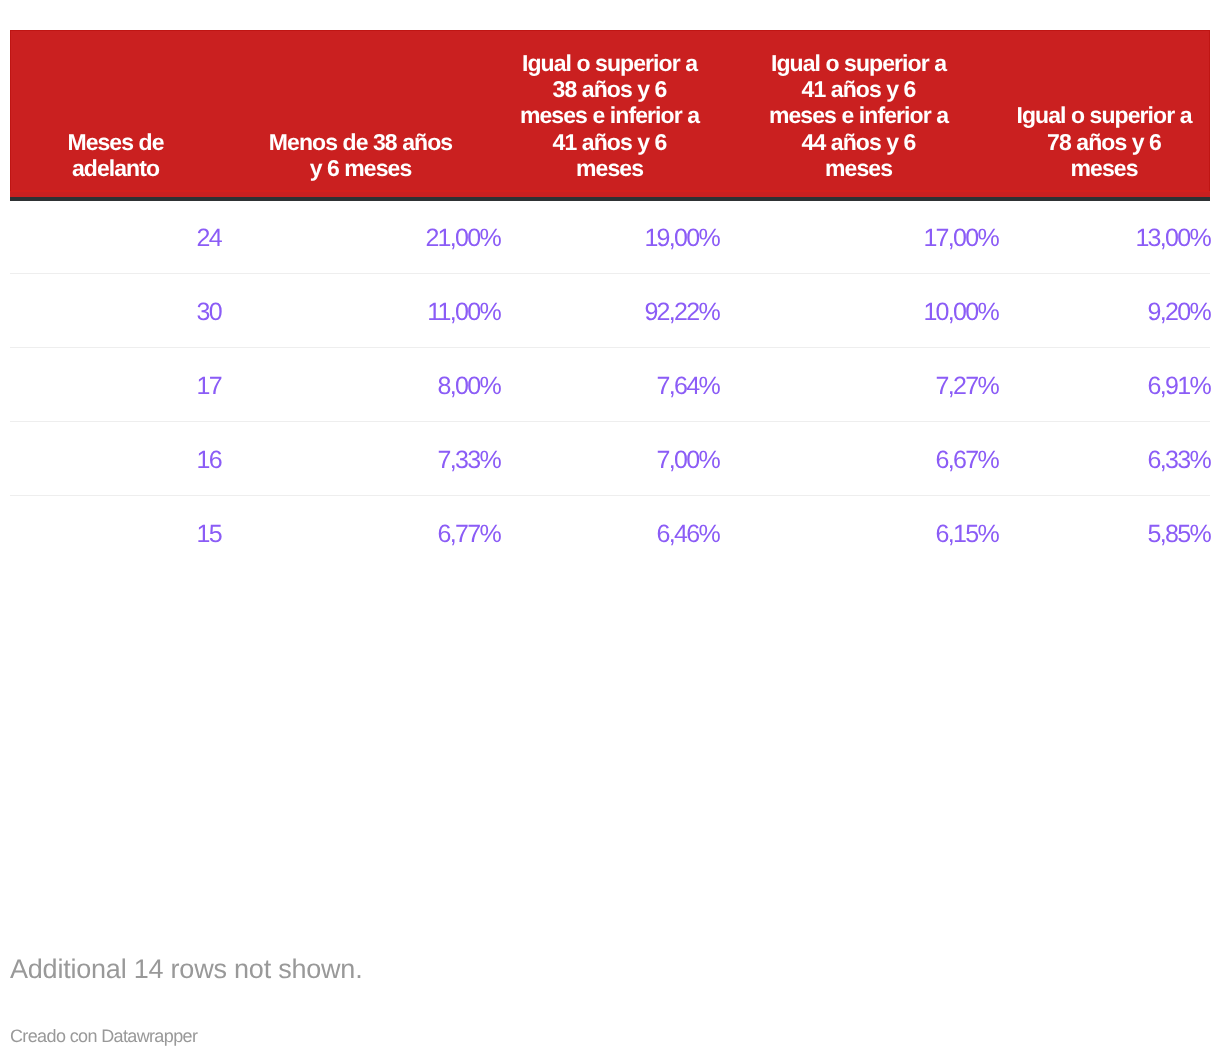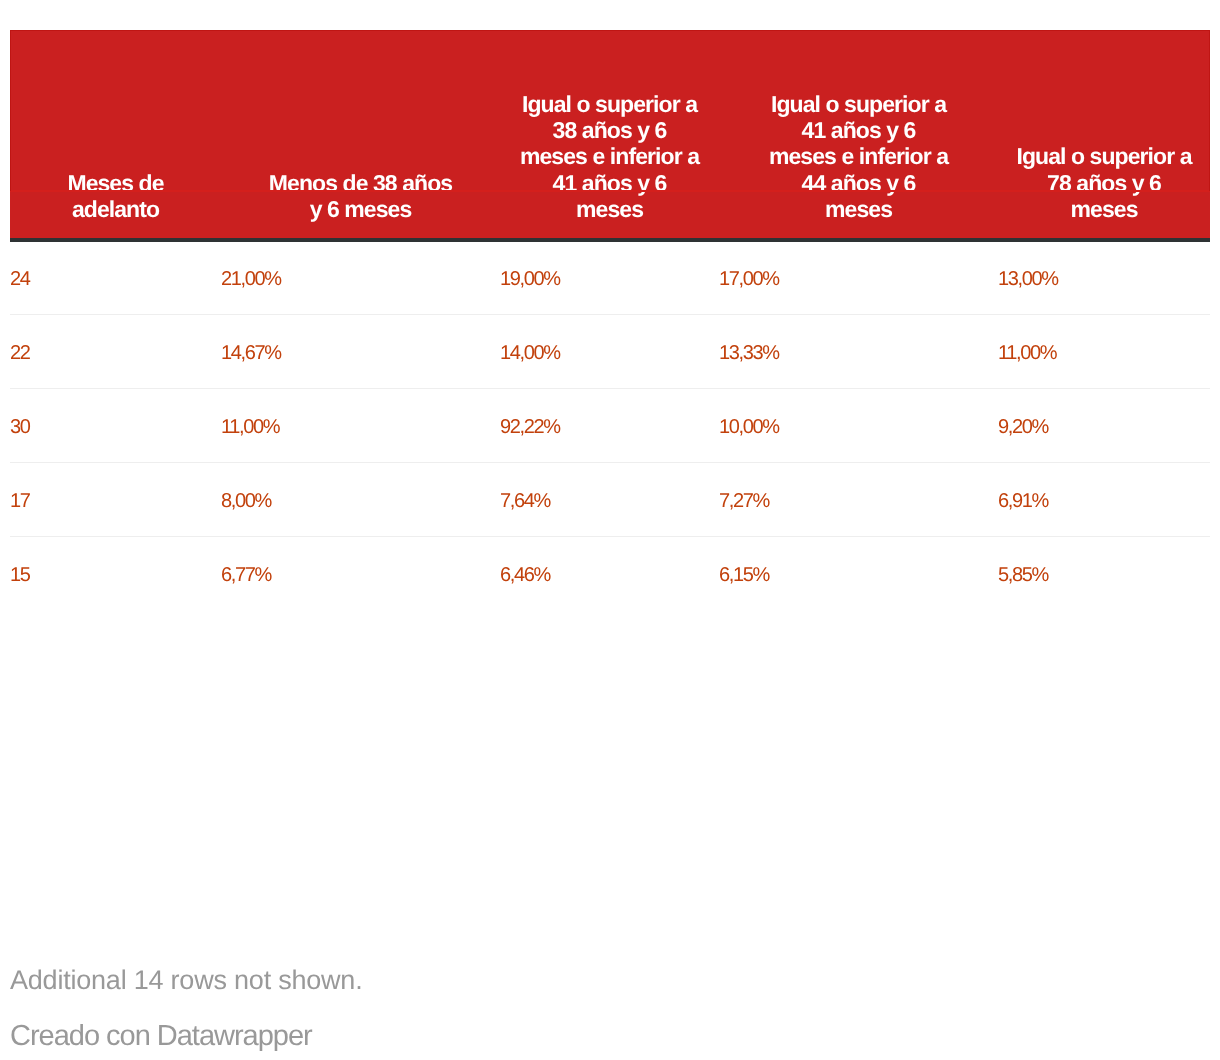--- a/index.html
+++ b/index.html
@@ -15,36 +15,36 @@
   
   .table-wrap{position:absolute;left:10px;top:30px;width:1200px;}
   .header-top-edge{position:absolute;left:0;top:0;width:1198px;height:160px;border:1px solid #bf1513;border-bottom:0;pointer-events:none;z-index:2;}
   table.dw-table,table.dw-body{border-collapse:collapse;border-spacing:0;table-layout:fixed;width:1200px;}
   table.dw-table thead tr{background:#ca2020;}
   table.dw-table thead th.hdr{
     background:#ca2020;color:#ffffff;font-weight:bold;
     font-size:23px;letter-spacing:-0.04em;line-height:26.2px;
     text-align:center;vertical-align:bottom;padding:0;border:0;
   }
-  .th-inner{display:flex;align-items:flex-end;justify-content:center;height:208px;padding-bottom:16px;box-sizing:border-box;}
+  .th-inner{display:flex;align-items:flex-end;justify-content:center;height:167px;padding-bottom:16px;box-sizing:border-box;}
   .th-text{display:block;text-align:center;}
   .header-rule{height:4px;background:#2e3234;width:1200px;}
   .header-edge-glow{position:absolute;left:0;top:160px;width:1200px;height:2px;background:#d41f1c;z-index:1;}
 
   table.dw-body{position:relative;top:-1px;}
   table.dw-body td.cell{
-    font-size:20px;letter-spacing:-0.068em;color:#c2410c;
-    text-align:left;height:69px;padding:4px 0 0;
+    font-size:25px;letter-spacing:-0.068em;color:#8b5cf6;
+    text-align:right;height:69px;padding:4px 0 0;
     border-bottom:1px solid #eeeeee;vertical-align:middle;
   }
   table.dw-body tbody tr.row:last-child td.cell{border-bottom:0;}
 
   
-  .footnote{position:absolute;left:10px;top:954px;font-size:27px;letter-spacing:-0.008em;line-height:30px;color:#999999;white-space:nowrap;margin-top:11px;}
-  .credit{position:absolute;left:10px;top:1022px;font-size:29px;letter-spacing:-0.035em;line-height:28px;color:#999999;white-space:nowrap;}
+  .footnote{position:absolute;left:10px;top:954px;font-size:27px;letter-spacing:-0.008em;line-height:30px;color:#999999;white-space:nowrap;}
+  .credit{position:absolute;left:10px;top:1022px;font-size:18px;letter-spacing:-0.035em;line-height:28px;color:#999999;white-space:nowrap;}
 </style>
 </head>
 <body>
 
 <div class="chart-root">
   <div class="table-wrap">
     <div class="header-top-edge"></div>
     <div class="header-edge-glow"></div>
     <table class="dw-table">
       <colgroup>
@@ -95,39 +95,39 @@
       </colgroup>
       <tbody>
         <tr class="row">
           <td class="cell">24</td>
           <td class="cell">21,00%</td>
           <td class="cell">19,00%</td>
           <td class="cell">17,00%</td>
           <td class="cell">13,00%</td>
         </tr>
         <tr class="row">
-          <td class="cell">22</td>
-          <td class="cell">14,67%</td>
-          <td class="cell">14,00%</td>
-          <td class="cell">13,33%</td>
-          <td class="cell">11,00%</td>
-        </tr>
-        <tr class="row">
           <td class="cell">30</td>
           <td class="cell">11,00%</td>
           <td class="cell">92,22%</td>
           <td class="cell">10,00%</td>
           <td class="cell">9,20%</td>
         </tr>
         <tr class="row">
           <td class="cell">17</td>
           <td class="cell">8,00%</td>
           <td class="cell">7,64%</td>
           <td class="cell">7,27%</td>
           <td class="cell">6,91%</td>
+        </tr>
+        <tr class="row">
+          <td class="cell">16</td>
+          <td class="cell">7,33%</td>
+          <td class="cell">7,00%</td>
+          <td class="cell">6,67%</td>
+          <td class="cell">6,33%</td>
         </tr>
         <tr class="row">
           <td class="cell">15</td>
           <td class="cell">6,77%</td>
           <td class="cell">6,46%</td>
           <td class="cell">6,15%</td>
           <td class="cell">5,85%</td>
         </tr>
       </tbody>
     </table>

